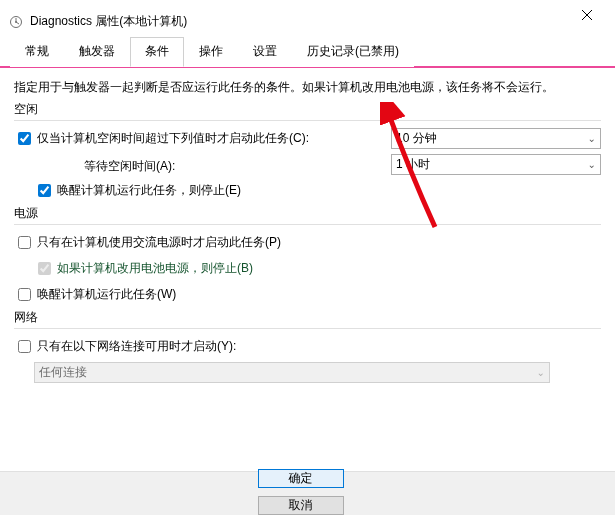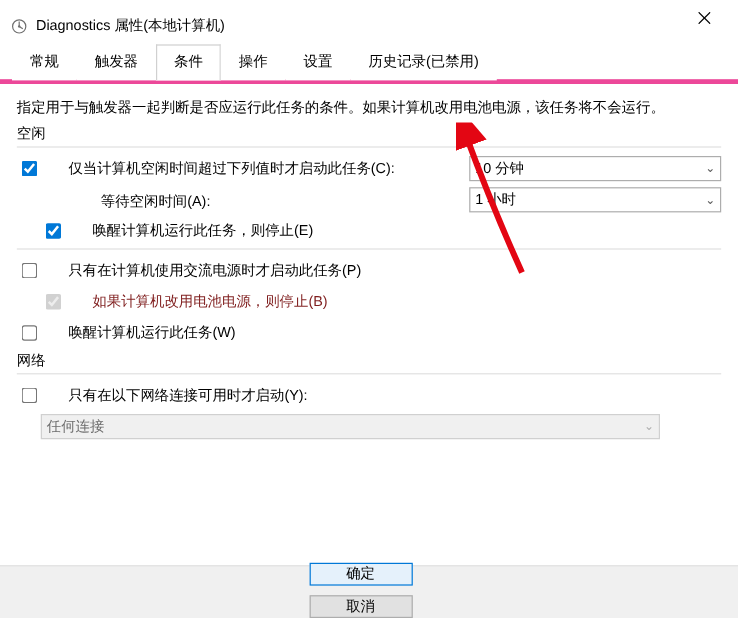--- a/index.html
+++ b/index.html
@@ -28,21 +28,21 @@
   }
   .titlebar .title { flex: 1; }
   .titlebar .close {
     width: 40px; height: 30px;
     display: flex; align-items: center; justify-content: center;
     font-size: 14px;
     cursor: default;
   }
   .tabs {
     display: flex;
-    border-bottom: 4px solid #ec4899;
+    border-bottom: 2px solid #ec4899;
     padding: 6px 10px 0 10px;
     gap: 0;
   }
   .tab {
     padding: 5px 14px 6px 14px;
     border: 1px solid transparent;
     border-bottom: none;
     cursor: default;
     position: relative;
     top: 1px;
@@ -67,21 +67,20 @@
   .hr {
     border: none;
     border-top: 1px solid #e0e0e0;
     margin: 2px 0 6px 0;
   }
   .row {
     display: flex;
     align-items: center;
     min-height: 22px;
     margin-bottom: 4px;
-    gap: 20px;
   }
   .chk {
     width: 13px; height: 13px;
     margin-right: 6px;
     accent-color: #0078d7;
   }
   .indent1 { padding-left: 20px; }
   .indent2 { padding-left: 40px; }
   .label-text { flex: 0 0 auto; }
   .combo {
@@ -134,21 +133,21 @@
     background: #e1e1e1;
     display: flex;
     align-items: center;
     justify-content: center;
     cursor: default;
   }
   .btn.primary {
     border-color: #0078d7;
     background: #e5f1fb;
   }
-  .disabled-text { color: #7f1d1d; }
+  .disabled-text { color: #14532d; }
   .arrow-svg {
     position: absolute;
     left: 380px;
     top: 102px;
     pointer-events: none;
   }
 </style>
 </head>
 <body>
 
@@ -201,20 +200,21 @@
       <span class="caret">⌄</span>
     </div>
   </div>
 
   <div class="row indent1">
     <input type="checkbox" class="chk" checked="" style="">
     <span class="label-text">唤醒计算机运行此任务，则停止(E)</span>
   </div>
 
 
+  <div class="section-label">电源</div>
   <hr class="hr">
 
   <div class="row">
     <input type="checkbox" class="chk" style="">
     <span class="label-text">只有在计算机使用交流电源时才启动此任务(P)</span>
   </div>
 
   <div class="row indent1">
     <input type="checkbox" class="chk" checked="" disabled="" style="">
     <span class="label-text disabled-text">如果计算机改用电池电源，则停止(B)</span>

